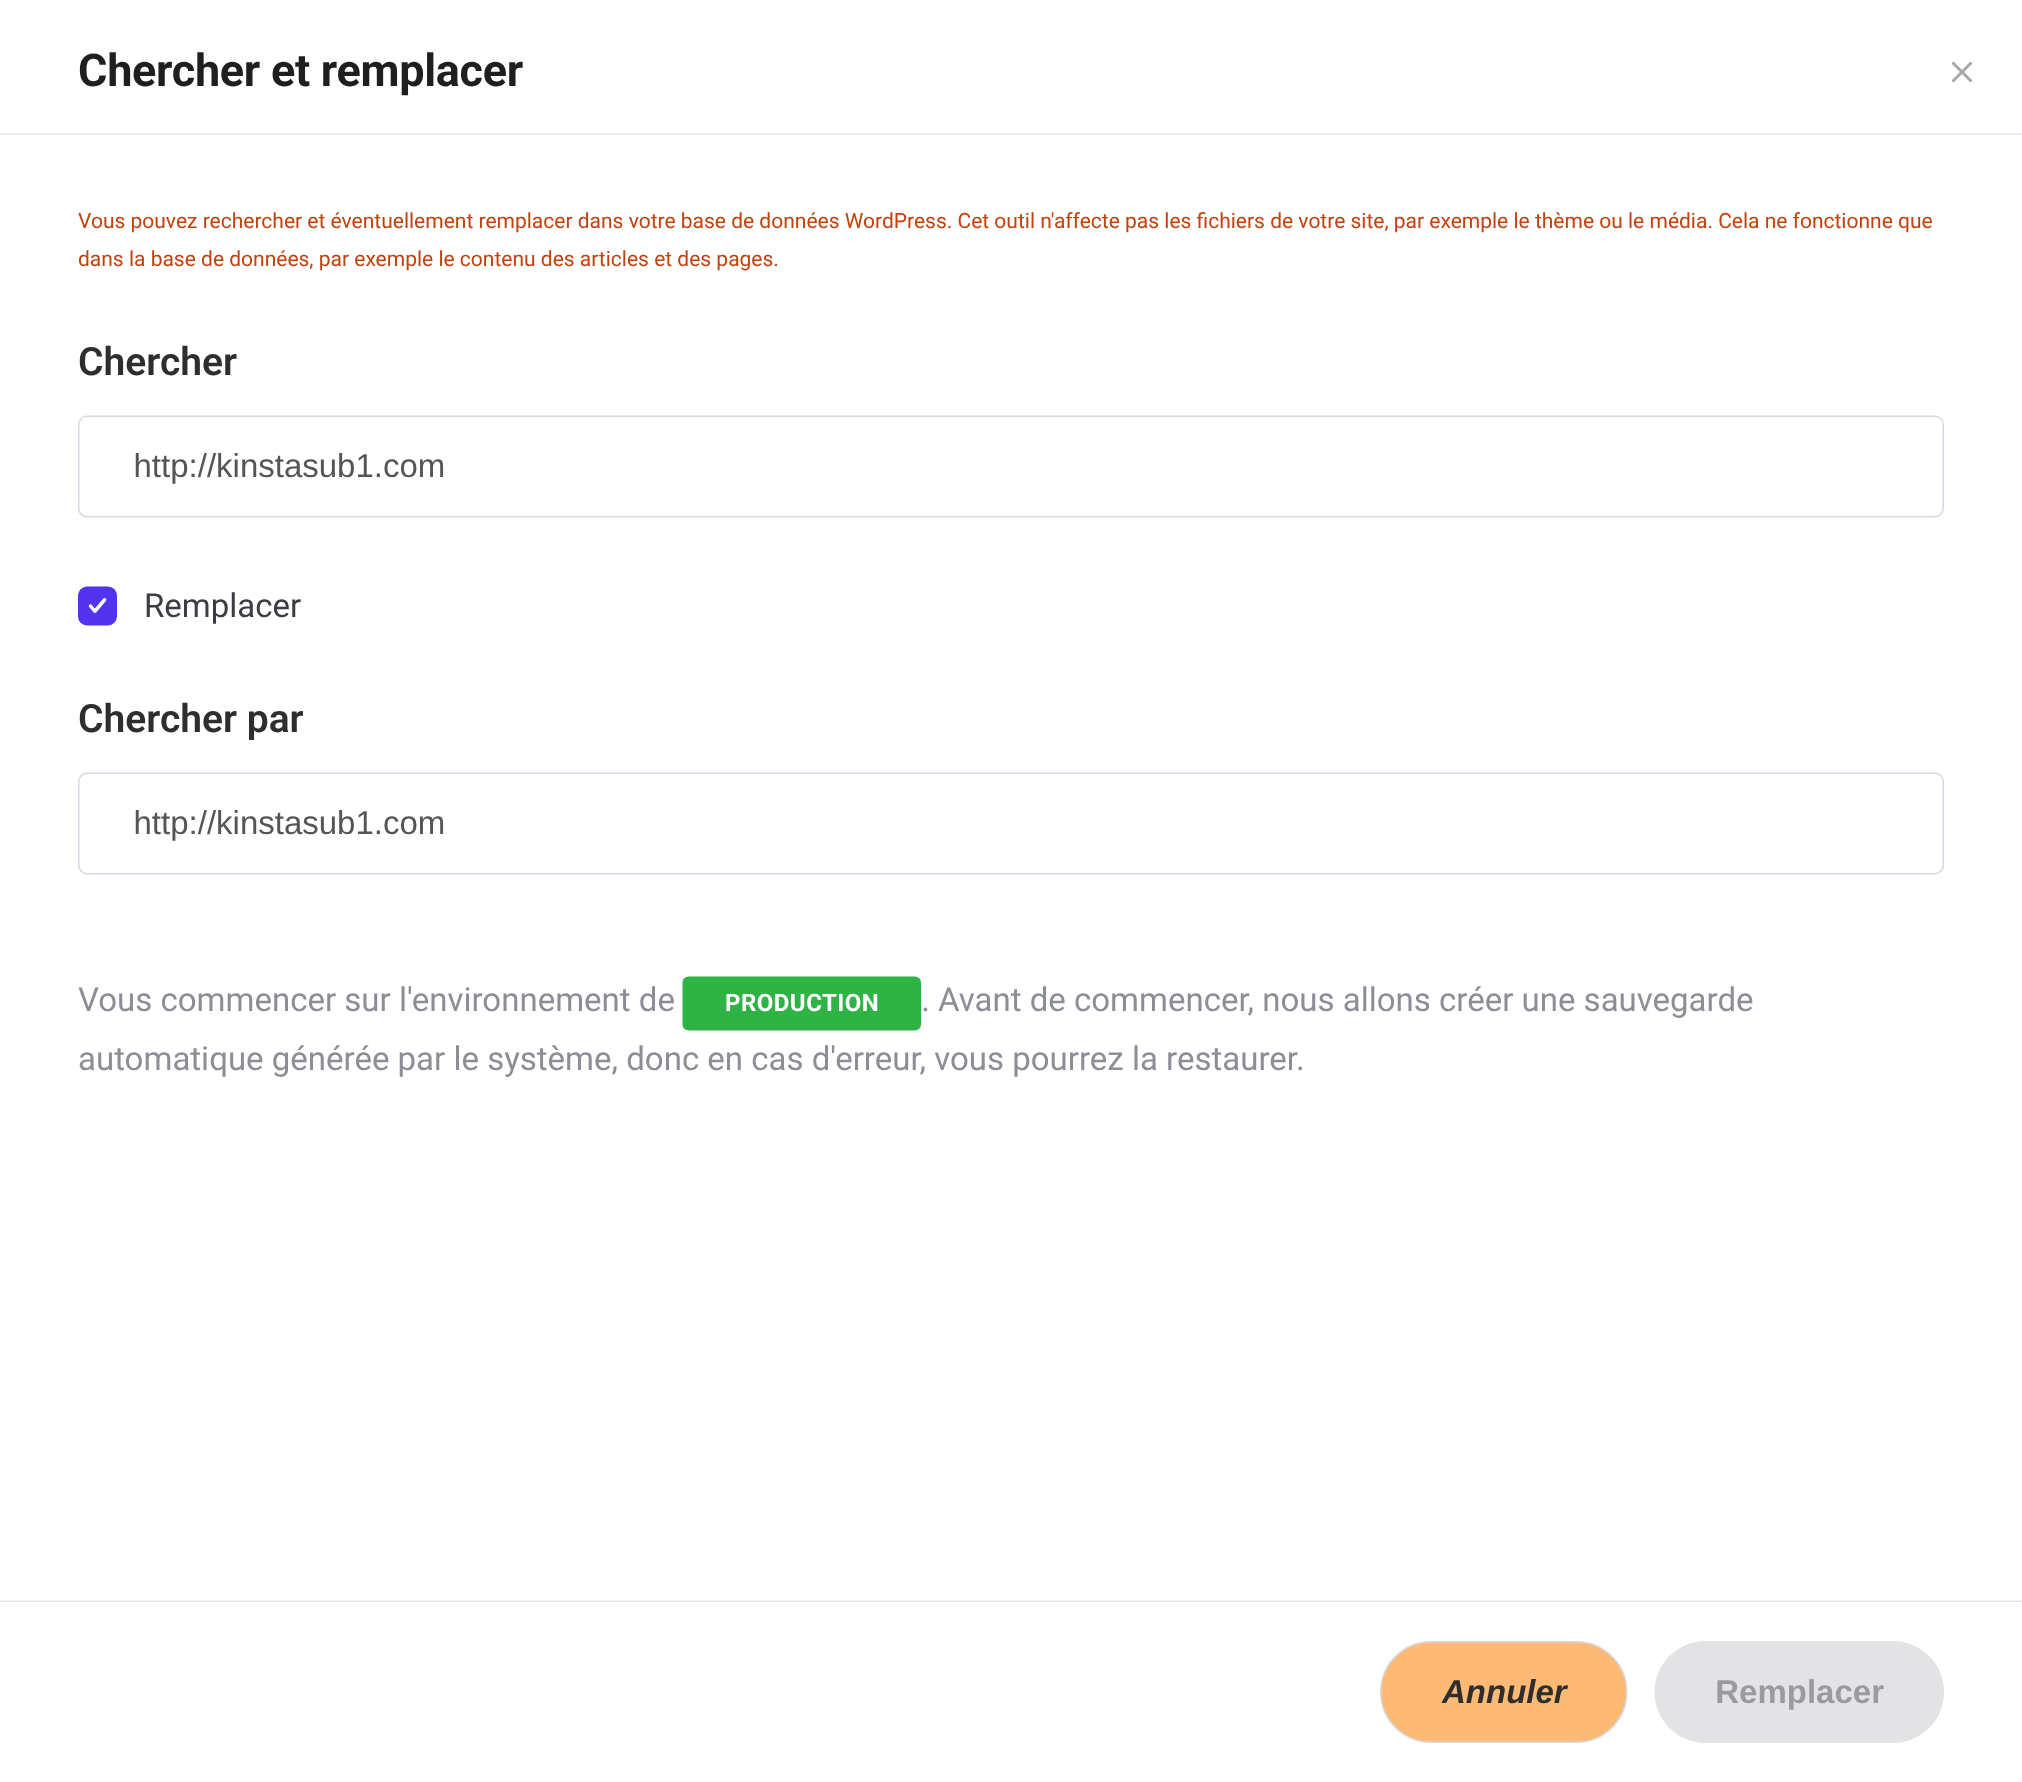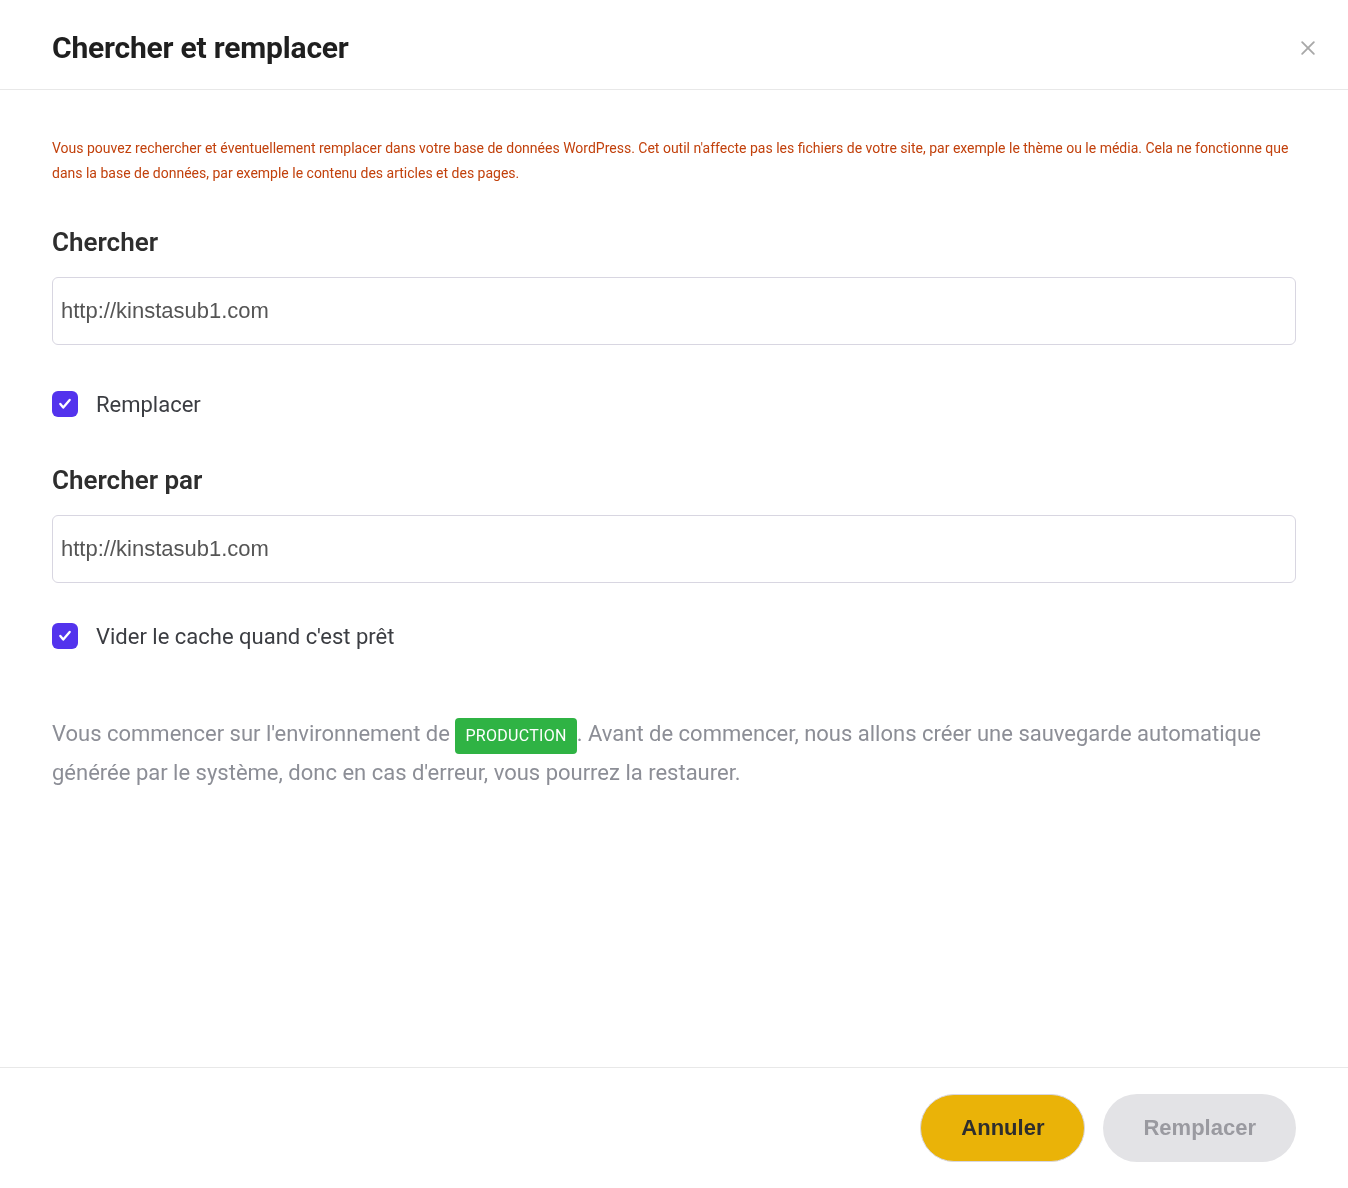--- a/index.html
+++ b/index.html
@@ -59,21 +59,21 @@
     .field-label {
       font-size: 26px;
       font-weight: 600;
       color: #2e2e2e;
       margin-bottom: 20px;
       display: block;
     }
     .text-input {
       width: 100%;
       height: 68px;
-      padding: 0 8px;
+      padding: 0 36px;
       font-size: 22px;
       color: #555;
       border: 1px solid #d8d6e1;
       border-radius: 6px;
       outline: none;
       background: #fff;
     }
     .checkbox-row {
       display: flex;
       align-items: center;
@@ -106,22 +106,22 @@
       margin-top: 66px;
       font-size: 22px;
       line-height: 1.75;
       color: #8c8e96;
     }
     .badge {
       display: inline-block;
       background: #2fb344;
       color: #fff;
       font-size: 16px;
-      font-weight: 400;
-      padding: 4px 10px;
+      font-weight: 700;
+      padding: 4px 28px;
       border-radius: 4px;
       vertical-align: baseline;
       letter-spacing: 0.3px;
     }
     .modal-footer {
       border-top: 1px solid #e8e8e8;
       padding: 26px 52px;
       display: flex;
       justify-content: flex-end;
       gap: 18px;
@@ -132,23 +132,24 @@
       border-radius: 34px;
       font-size: 22px;
       font-weight: 600;
       cursor: pointer;
       display: flex;
       align-items: center;
       justify-content: center;
       border: none;
     }
     .btn-secondary {
-      background: #eab308;
+      background: #fdba74;
       color: #2e2e2e;
       border: 1px solid #d8d6e1;
+      font-style: italic;
     }
     .btn-primary {
       background: #e3e3e6;
       color: #9a9aa0;
       cursor: default;
     }
   </style>
 </head>
 <body>
 
@@ -180,28 +181,20 @@
         </svg>
       </div>
       <span class="checkbox-label">Remplacer</span>
     </div>
 
     <div class="field-group-2">
       <label class="field-label">Chercher par</label>
       <input type="text" class="text-input" value="http://kinstasub1.com" style="">
     </div>
 
-    <div class="checkbox-row" style="margin-top:40px;">
-      <div class="checkbox">
-        <svg viewBox="0 0 24 24" fill="none" stroke="#ffffff" stroke-width="4" stroke-linecap="round" stroke-linejoin="round">
-          <polyline points="4 12 9 18 20 5"></polyline>
-        </svg>
-      </div>
-      <span class="checkbox-label">Vider le cache quand c'est prêt</span>
-    </div>
 
     <p class="notice">
       <span>Vous commencer sur l'environnement de </span><span class="badge">PRODUCTION</span><span>. Avant de commencer, nous allons créer une sauvegarde automatique générée par le système, donc en cas d'erreur, vous pourrez la restaurer.</span>
     </p>
 
   </div>
 
   <div class="modal-footer">
     <button class="btn btn-secondary">Annuler</button>
     <button class="btn btn-primary" disabled="">Remplacer</button>

